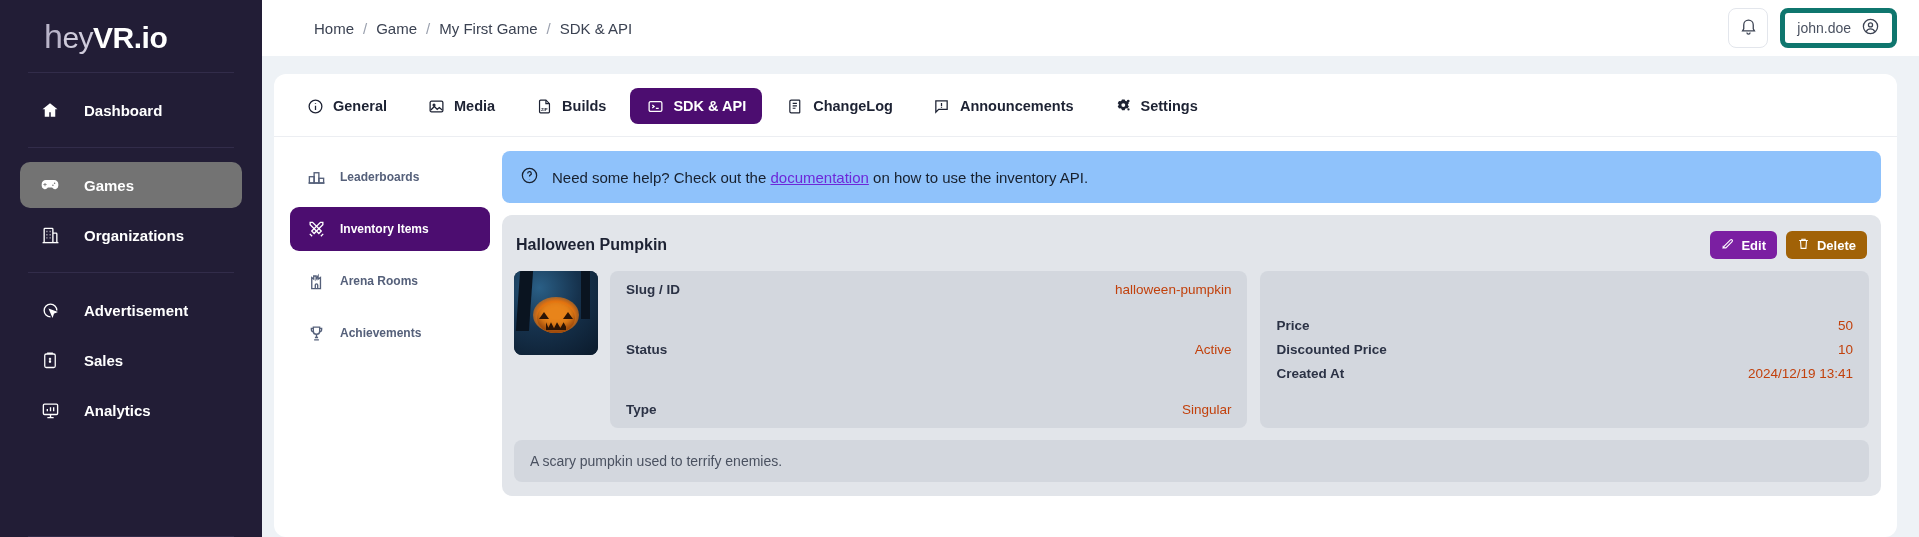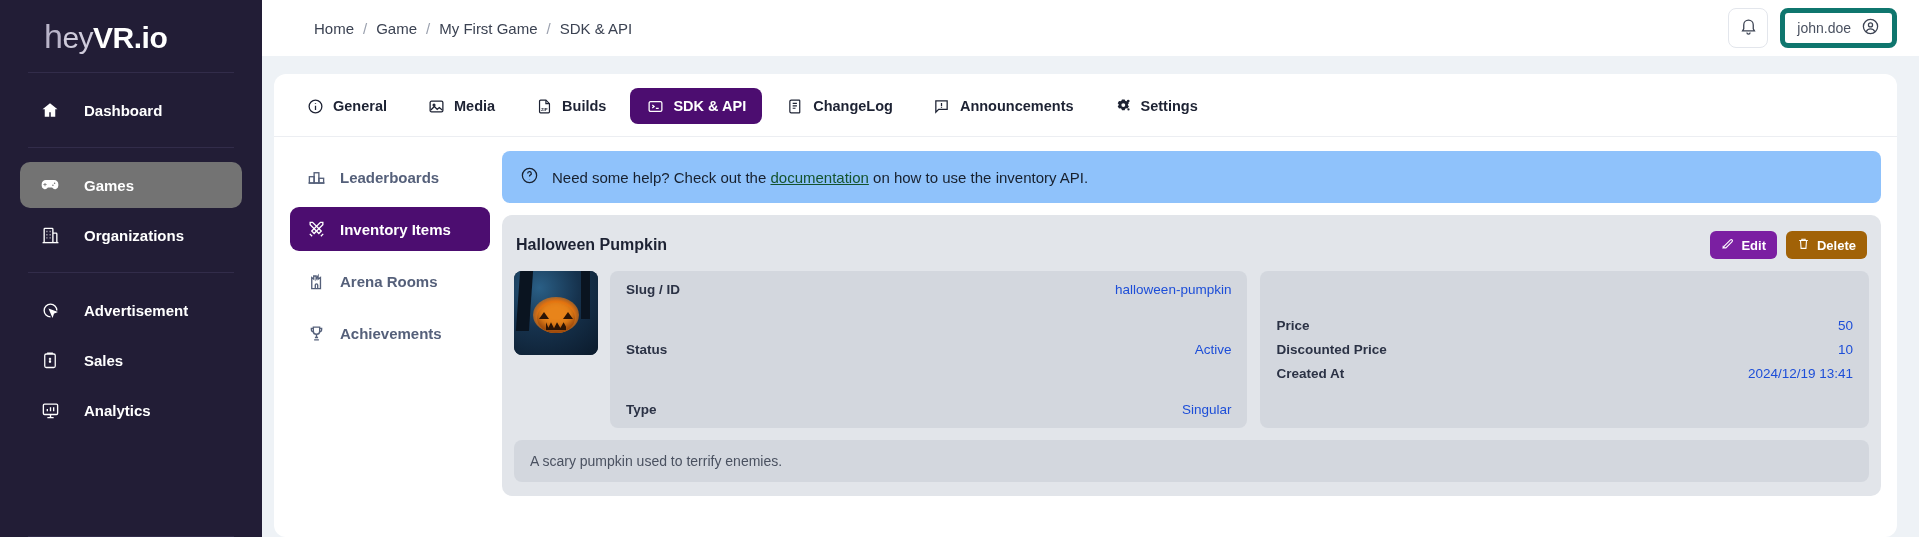--- a/index.html
+++ b/index.html
@@ -82,33 +82,33 @@
   .tab.active { background: #4c0d70; color: #ffffff; }
   .tab .ic { width: 18px; height: 18px; display: flex; align-items: center; justify-content: center; flex: 0 0 18px; }
 
   .body-row { display: flex; flex: 1; min-height: 0; padding: 14px 16px 0 16px; gap: 12px; }
 
   
   .subnav { width: 200px; min-width: 200px; display: flex; flex-direction: column; gap: 8px; padding-top: 4px; }
   .subnav-item {
     display: flex; align-items: center; gap: 14px;
     height: 44px; padding: 0 16px; border-radius: 9px;
-    font-size: 15px; font-weight: bold; color: #55607a; cursor: pointer;
+    font-size: 12px; font-weight: bold; color: #55607a; cursor: pointer;
   }
   .subnav-item.active { background: #4c0d70; color: #ffffff; }
   .subnav-item .ic { width: 20px; height: 20px; display: flex; align-items: center; justify-content: center; flex: 0 0 20px; }
 
   
   .pane { flex: 1; min-width: 0; display: flex; flex-direction: column; gap: 12px; }
   .banner {
     background: #8fc2fb; border-radius: 8px;
     display: flex; align-items: center; gap: 13px;
     padding: 15px 18px; font-size: 15px; color: #17202e;
   }
-  .banner a { color: #14532d; text-decoration: underline; font-weight: normal; }
+  .banner a { color: #6d28d9; text-decoration: underline; font-weight: normal; }
 
   .item-card { background: #e2e5ea; border-radius: 10px; padding: 12px 12px 14px 12px; }
   .item-head { display: flex; align-items: center; justify-content: space-between; padding: 4px 2px 12px 2px; }
   .item-title { font-size: 16px; font-weight: bold; color: #1d2233; }
   .item-actions { display: flex; gap: 9px; }
   .btn {
     display: flex; align-items: center; gap: 7px;
     height: 28px; padding: 0 11px; border-radius: 6px;
     font-size: 13px; font-weight: bold; color: #fff; cursor: pointer; border: none;
   }
@@ -133,21 +133,21 @@
   .thumb .eye.l { left: 30%; } .thumb .eye.r { right: 30%; }
   .thumb .mouth { position: absolute; left: 50%; top: 61%; width: 20px; height: 8px; transform: translateX(-50%);
       background: #2b1405; clip-path: polygon(0 0,12% 70%,25% 0,40% 75%,55% 0,72% 72%,88% 0,100% 55%,100% 100%,0 100%); }
 
   .fields { display: flex; gap: 13px; flex: 1; min-width: 0; }
   .field-box { background: #d3d7de; border-radius: 8px; padding: 11px 16px; display: flex; flex-direction: column; justify-content: center; gap: 9px; }
   .field-box.left { flex: 1.05; gap: 45px; }
   .field-box.right { flex: 1; }
   .frow { display: flex; align-items: center; justify-content: space-between; gap: 20px; font-size: 13.5px; }
   .flabel { font-weight: bold; color: #2b3245; white-space: nowrap; }
-  .fval { color: #1d4ed8; white-space: nowrap; margin-left: 40px; }
+  .fval { color: #c2410c; white-space: nowrap; margin-left: 40px; }
 
   .desc { margin-top: 12px; background: #d3d7de; border-radius: 8px; padding: 13px 16px; font-size: 14px; color: #4a5160; }
 </style>
 </head>
 <body>
 
 <div class="app">
 
   <aside class="sidebar">
     <div class="logo-wrap">

